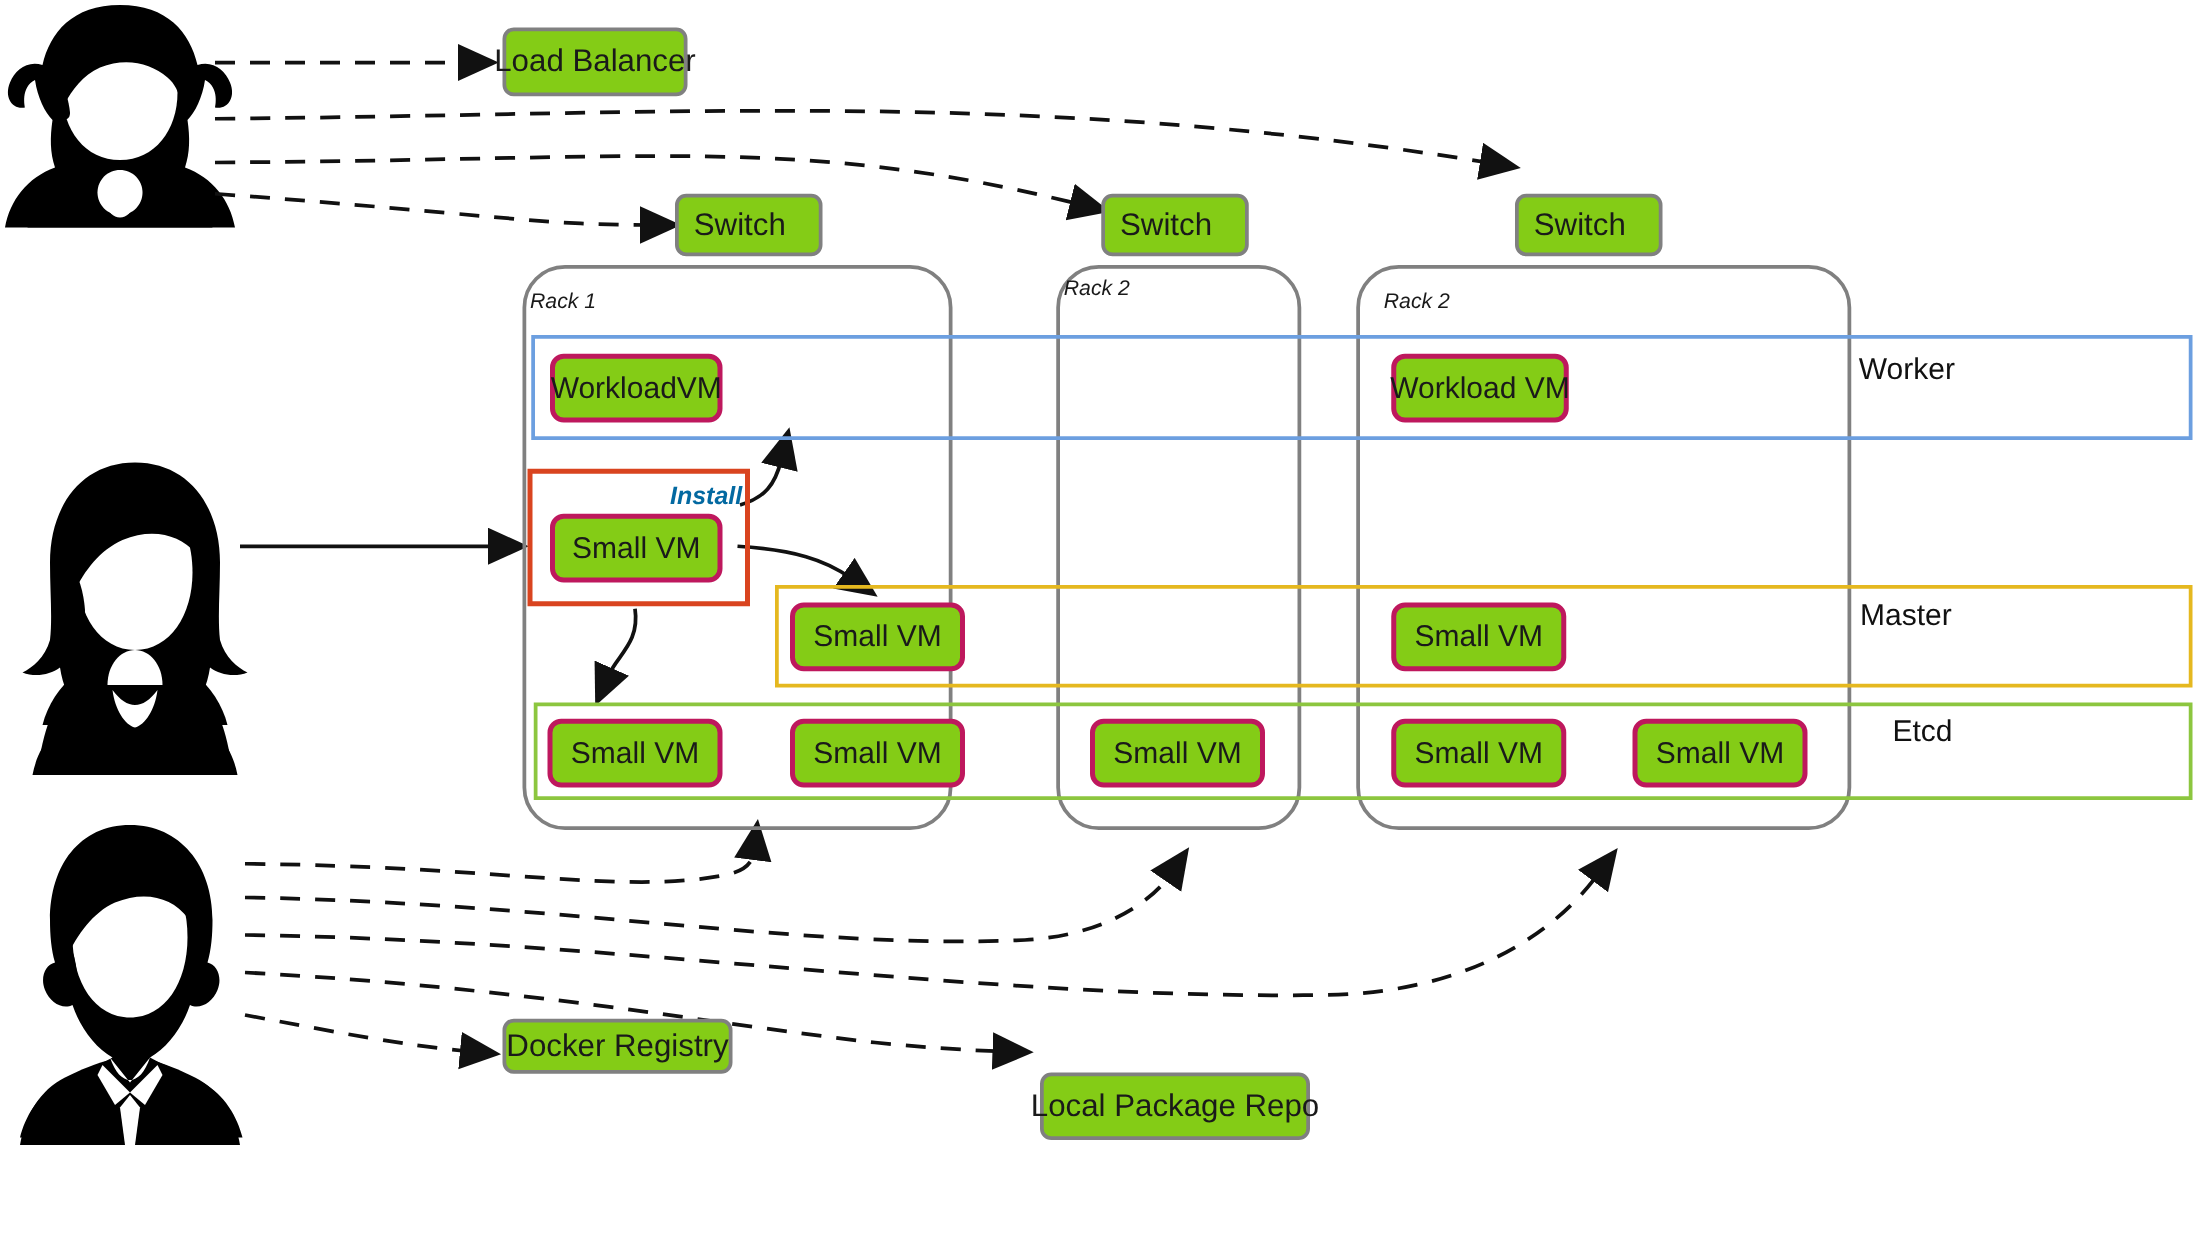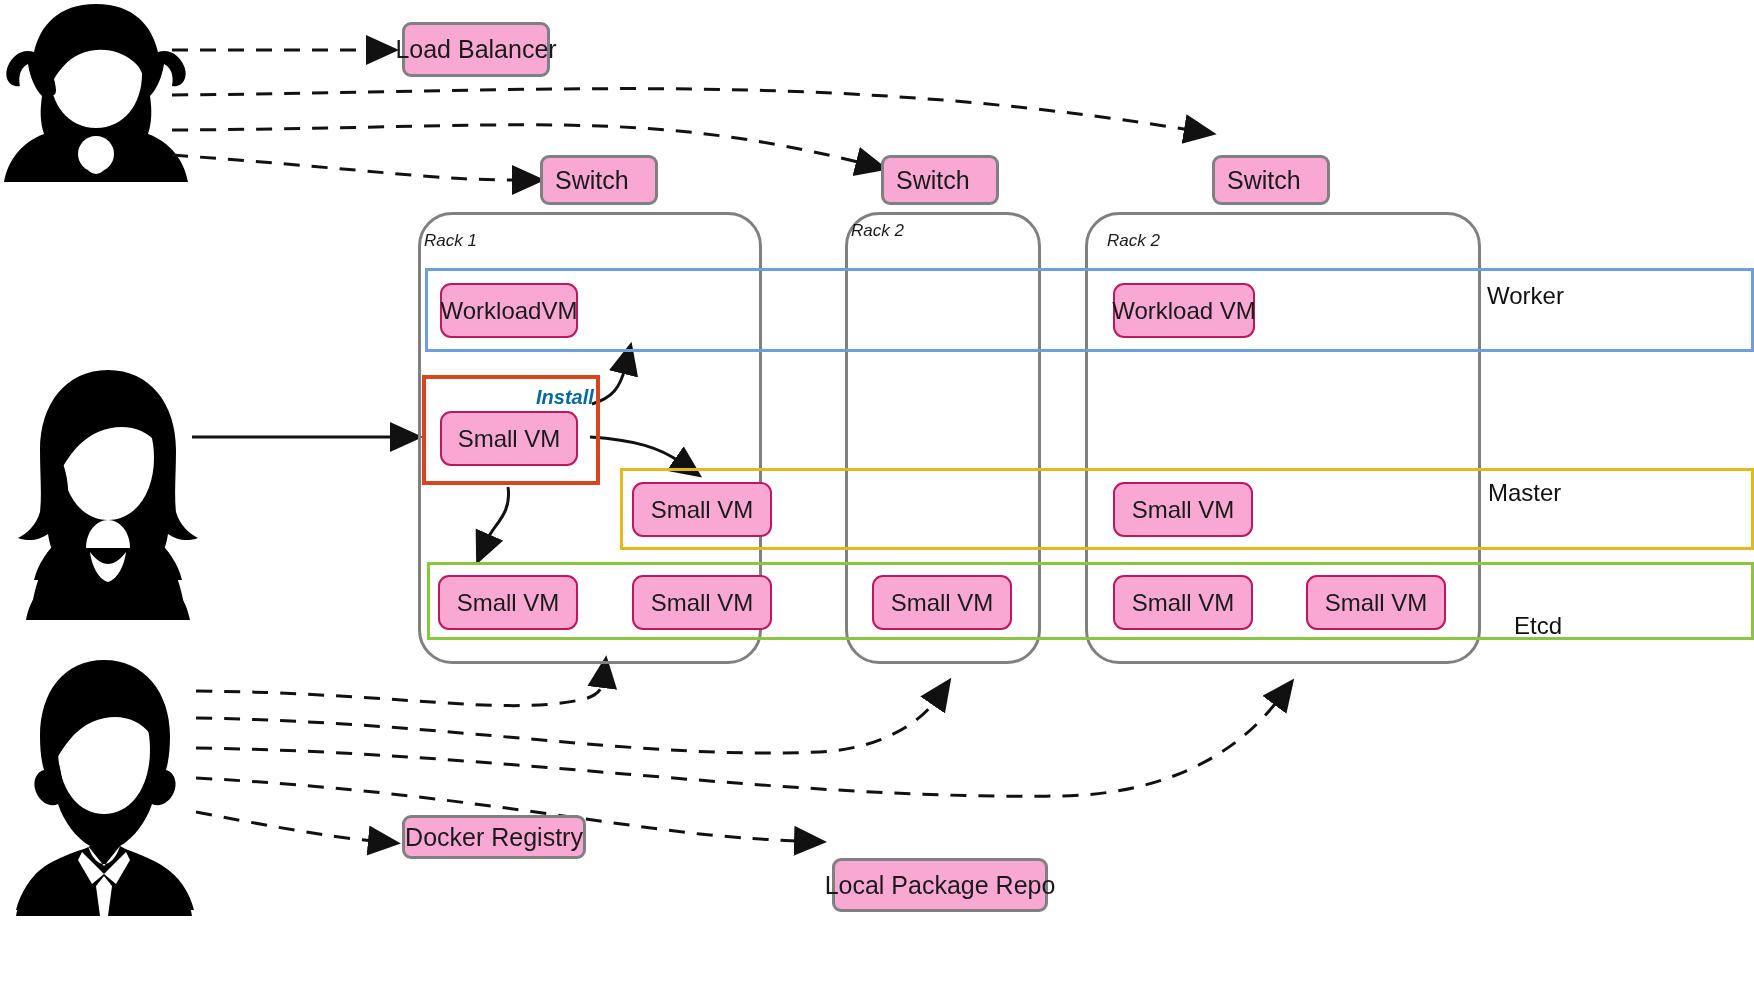--- a/index.html
+++ b/index.html
@@ -2,24 +2,24 @@
 <html><head>
 <meta charset="utf-8">
 <style>
   html,body{margin:0;padding:0;background:#fff;}
   body{width:1754px;height:995px;position:relative;overflow:hidden;
        font-family:"Liberation Sans","DejaVu Sans",sans-serif;}
   #stage{position:absolute;left:0;top:0;width:1754px;height:995px;}
   #svg-layer{position:absolute;left:0;top:0;width:1754px;height:995px;}
 
   .node{position:absolute;box-sizing:border-box;display:flex;align-items:center;
-        justify-content:center;background:#f9a8d4;}
+        justify-content:center;background:#84cc16;}
   .gray-box{border:3px solid #808080;border-radius:9px;font-size:25px;color:#1a1a1a;
             padding:0 12px;white-space:nowrap;}
-  .vm-box{border:2px solid #be185d;border-radius:11px;font-size:24px;color:#1a1a1a;
+  .vm-box{border:4px solid #be185d;border-radius:11px;font-size:24px;color:#1a1a1a;
           white-space:nowrap;}
   .rack{position:absolute;box-sizing:border-box;border:3px solid #808080;
         border-radius:34px;background:transparent;}
   .rack-label{position:absolute;font-size:17px;color:#1a1a1a;white-space:nowrap;font-style:italic;}
   .band{position:absolute;box-sizing:border-box;background:transparent;}
   .band-label{position:absolute;font-size:24px;color:#111;
               white-space:nowrap;}
   .hl-red{position:absolute;box-sizing:border-box;border:4px solid #D9441F;
           background:transparent;}
   .edge-label{position:absolute;font-style:italic;font-size:20px;color:#0369a1;
@@ -147,21 +147,21 @@
   <div class="rack" style="left:1085px;top:212px;width:396px;height:452px;"></div>
   <div class="rack-label" style="left:1107px;top:231px;">Rack 2</div>
 
   <div class="band" style="left:425px;top:268px;width:1329px;height:84px;border:3px solid #6C9FE0;"></div>
   <div class="band-label" style="left:1487px;top:282px;">Worker</div>
 
   <div class="band" style="left:620px;top:468px;width:1134px;height:82px;border:3px solid #E5B81F;"></div>
   <div class="band-label" style="left:1488px;top:479px;">Master</div>
 
   <div class="band" style="left:427px;top:562px;width:1327px;height:78px;border:3px solid #8CC63F;"></div>
-  <div class="band-label" style="left:1514px;top:572px;margin-top:40px;">Etcd</div>
+  <div class="band-label" style="left:1514px;top:572px;">Etcd</div>
 
   <div class="node vm-box" style="left:440px;top:283px;width:138px;height:55px;">WorkloadVM</div>
   <div class="node vm-box" style="left:1113px;top:283px;width:142px;height:55px;">Workload VM</div>
 
   <div class="hl-red" style="left:422px;top:375px;width:178px;height:110px;"></div>
   <div class="node vm-box" style="left:440px;top:411px;width:138px;height:55px;">Small VM</div>
   <div class="edge-label" style="left:536px;top:386px;">Install</div>
 
   <div class="node vm-box" style="left:632px;top:482px;width:140px;height:55px;">Small VM</div>
   <div class="node vm-box" style="left:1113px;top:482px;width:140px;height:55px;">Small VM</div>

